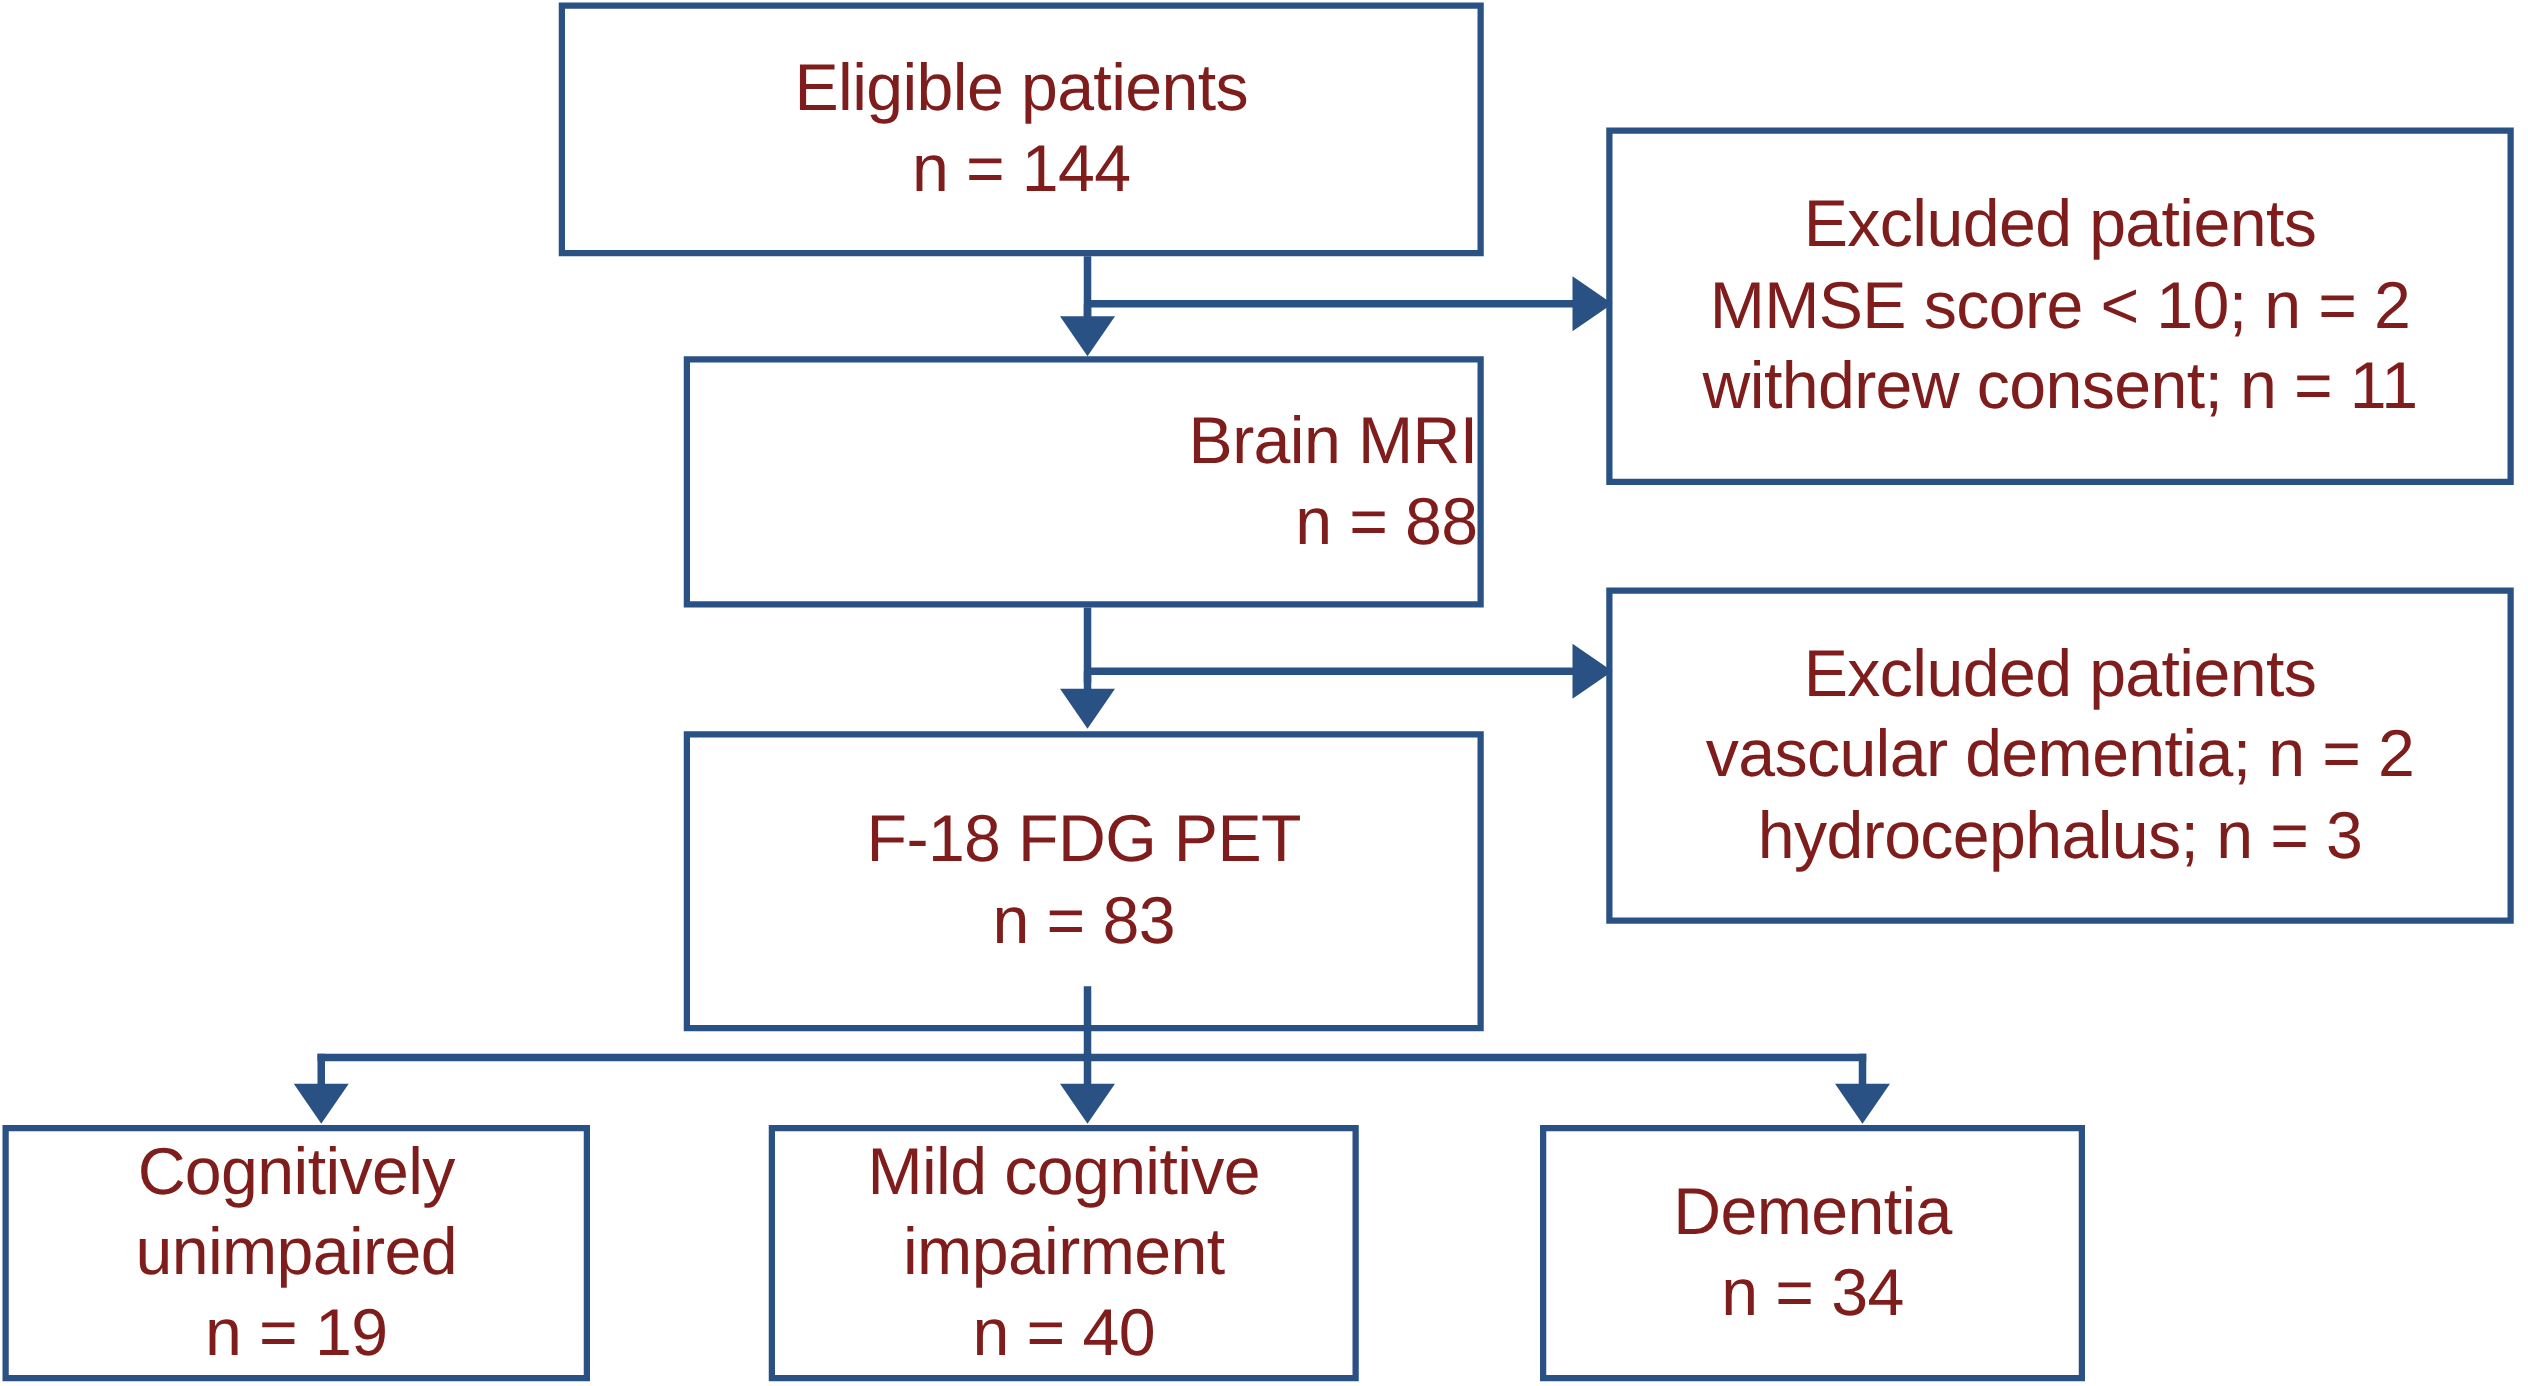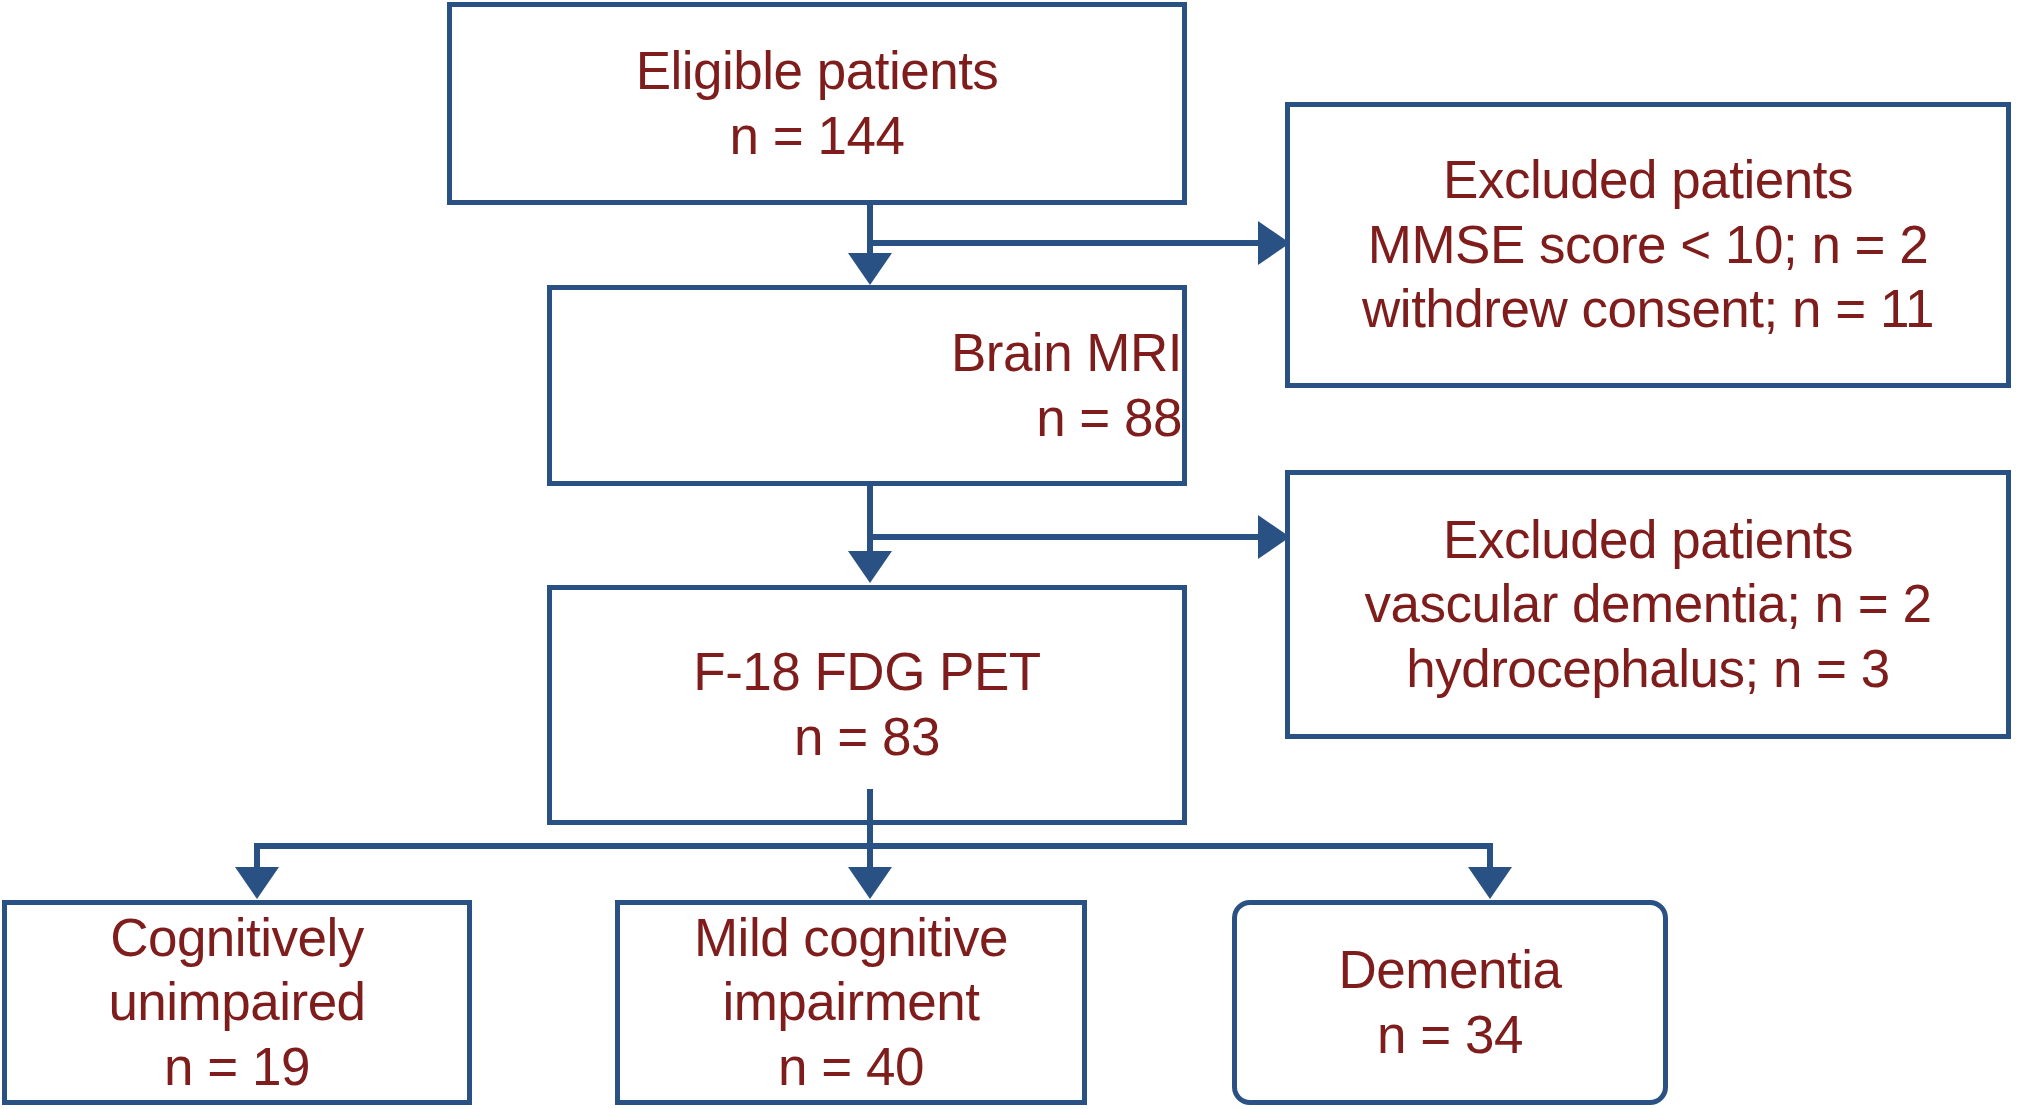--- a/index.html
+++ b/index.html
@@ -33,21 +33,21 @@
   .node .ln { display: block; white-space: nowrap; }
 
   
   #node-eligible      { left: 447px;  top: 2px;   width: 740px; height: 203px; }
   #node-excluded-1    { left: 1285px; top: 102px; width: 726px; height: 286px; }
   #node-mri           { left: 547px;  top: 285px; width: 640px; height: 201px; align-items: flex-end; }
   #node-excluded-2    { left: 1285px; top: 470px; width: 726px; height: 269px; }
   #node-pet           { left: 547px;  top: 585px; width: 640px; height: 240px; }
   #node-cu            { left: 2px;    top: 900px; width: 470px; height: 205px; }
   #node-mci           { left: 615px;  top: 900px; width: 472px; height: 205px; }
-  #node-dementia      { left: 1232px; top: 900px; width: 436px; height: 205px; border-radius: 18px; }
+  #node-dementia      { left: 1232px; top: 900px; width: 436px; height: 205px; }
 
   
   .vline, .hline {
     position: absolute;
     background: #2a5183;
   }
   .vline { width: 6px; }
   .hline { height: 6px; }
 
   .arrow-down {

